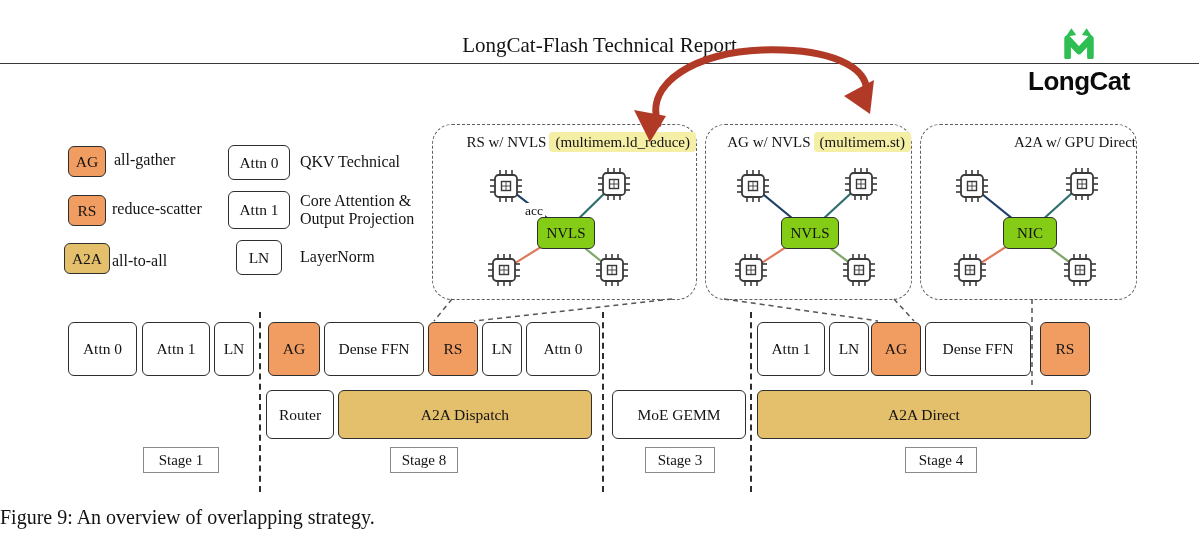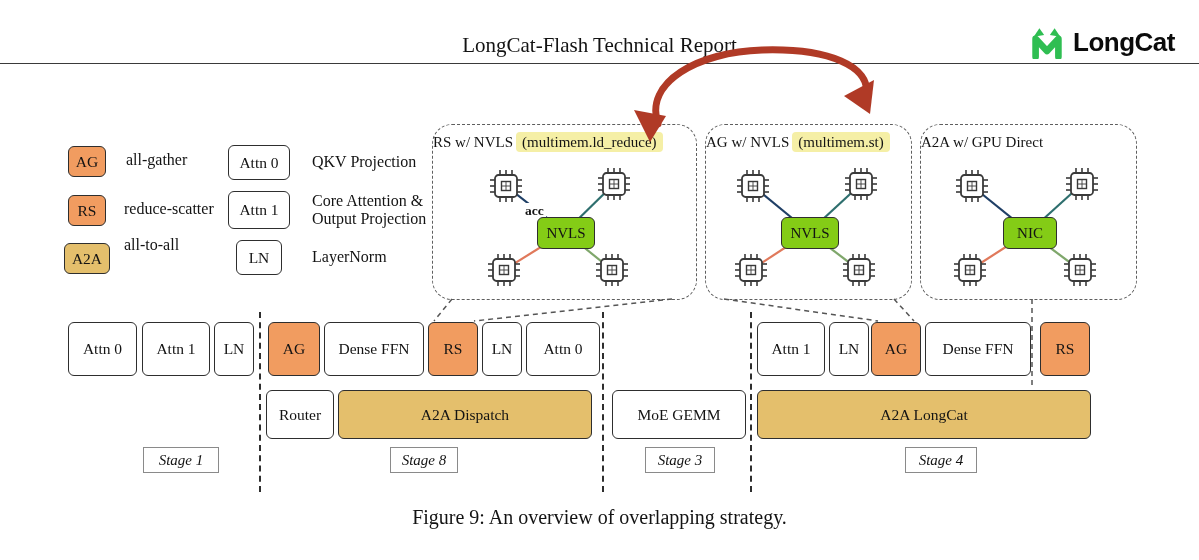--- a/index.html
+++ b/index.html
@@ -1,34 +1,34 @@
 <!DOCTYPE html>
 <html><head>
 <meta charset="utf-8">
 <style>
   html,body{margin:0;padding:0;background:#fff;}
   .page{position:relative;width:1199px;height:560px;background:#fff;font-family:"Liberation Serif",serif;color:#131313;overflow:hidden;}
   .report-title{position:absolute;top:33px;left:0;width:100%;text-align:center;font-size:21px;}
   .header-rule{position:absolute;top:63px;left:0;width:1199px;border-top:1.6px solid #3a3a3a;}
-  .logo{position:absolute;top:26px;left:1028px;display:flex;align-items:center;gap:7px;}
+  .logo{position:absolute;top:26px;left:1028px;display:flex;align-items:center;gap:7px;flex-direction:column;}
   .logo-text{font-family:"Liberation Sans",sans-serif;font-weight:bold;font-size:26px;letter-spacing:-0.5px;color:#0b0b0b;}
   .box{position:absolute;border:1.6px solid #2e2e2e;border-radius:6px;background:#fff;display:flex;align-items:center;justify-content:center;font-size:15.5px;}
   .op{background:#F19C60;}
   .tan{background:#E4BF6C;font-family:Liberation Serif, serif;}
-  .lgd-label{position:absolute;font-size:16px;line-height:18px;margin-left:12px;}
+  .lgd-label{position:absolute;font-size:16px;line-height:18px;}
   .dashbox{position:absolute;border:1.6px dashed #5e5e5e;border-radius:20px;background:#fff;}
-  .dtitle{position:absolute;top:9px;left:0;width:100%;text-align:left;font-size:15px;white-space:nowrap;}
+  .dtitle{position:absolute;top:9px;left:0;width:100%;text-align:right;font-size:15px;white-space:nowrap;}
   .hl{background:#F5EFA6;border-radius:4px;padding:2px 6px;margin-left:3px;}
   .links{position:absolute;left:0;top:0;width:100%;height:100%;}
   .chip{position:absolute;width:34px;height:34px;}
   .centerbox{position:absolute;border:1.5px solid #2e2e2e;border-radius:6px;background:#84cc16;display:flex;align-items:center;justify-content:center;font-size:15px;}
-  .acc{position:absolute;font-size:13.5px;background:#fff;padding:0 2px;font-weight:bold;}
+  .acc{position:absolute;font-size:13.5px;background:#fff;padding:0 2px;}
   .divider{position:absolute;top:312px;height:180px;width:0;border-left:2px dashed #2e2e2e;}
-  .stagebox{position:absolute;top:447px;height:24px;border:1px solid #8a8a8a;background:#fff;display:flex;align-items:center;justify-content:center;font-size:15px;font-style:italic;}
-  .caption{position:absolute;top:506px;left:0;width:100%;text-align:center;font-size:20px;}
+  .stagebox{position:absolute;top:447px;height:24px;border:1px solid #8a8a8a;background:#fff;display:flex;align-items:center;justify-content:center;font-size:15px;}
+  .caption{position:absolute;top:506px;left:0;width:100%;font-size:20px;}
   .connectors{position:absolute;top:0;left:0;pointer-events:none;}
   .connectors line{stroke:#555;stroke-width:1.5;stroke-dasharray:5,4;}
   .redarrow{position:absolute;top:0;left:0;pointer-events:none;}
   .redarrow path{stroke:#B03A26;stroke-width:7;fill:none;stroke-linecap:round;}
   .redarrow polygon{fill:#B03A26;}
   .c-navy{stroke:#1f3f66;stroke-width:2.2;}
   .c-teal{stroke:#2e6f6e;stroke-width:2.2;}
   .c-coral{stroke:#E0795B;stroke-width:2.2;}
   .c-green{stroke:#7FA76B;stroke-width:2.2;}
 </style>
@@ -67,32 +67,32 @@
       <polygon points="23,9 28,2 34,11" fill="#2FBE52"></polygon>
       <path d="M8 32 V13 L20 26 L32 13 V32" stroke="#2FBE52" stroke-width="7" fill="none" stroke-linejoin="round" stroke-linecap="round"></path>
     </svg>
     <span class="logo-text">LongCat</span>
   </div>
   <div class="header-rule"></div>
 
   <div class="box op" style="left:68px;top:146px;width:36px;height:29px">AG</div>
   <div class="lgd-label" style="left:114px;top:151px">all-gather</div>
   <div class="box" style="left:228px;top:145px;width:60px;height:33px">Attn 0</div>
-  <div class="lgd-label" style="left:300px;top:153px">QKV Projection</div>
+  <div class="lgd-label" style="left:300px;top:153px">QKV Technical</div>
 
   <div class="box op" style="left:68px;top:195px;width:36px;height:29px">RS</div>
   <div class="lgd-label" style="left:112px;top:200px">reduce-scatter</div>
   <div class="box" style="left:228px;top:191px;width:60px;height:36px">Attn 1</div>
   <div class="lgd-label" style="left:300px;top:192px">
     <div>Core Attention &amp;</div>
     <div>Output Projection</div>
   </div>
 
   <div class="box tan" style="left:64px;top:243px;width:44px;height:29px">A2A</div>
-  <div class="lgd-label" style="left:112px;top:236px">all-to-all</div>
+  <div class="lgd-label" style="left:112px;top:252px">all-to-all</div>
   <div class="box" style="left:236px;top:240px;width:44px;height:33px">LN</div>
   <div class="lgd-label" style="left:300px;top:248px">LayerNorm</div>
 
   <div class="dashbox" style="left:432px;top:124px;width:263px;height:174px">
     <svg class="links" viewBox="0 0 263 174">
       <line class="c-navy" x1="73" y1="61" x2="132" y2="107"></line>
       <line class="c-teal" x1="181" y1="59" x2="132" y2="107"></line>
       <line class="c-coral" x1="71" y1="145" x2="132" y2="107"></line>
       <line class="c-green" x1="179" y1="145" x2="132" y2="107"></line>
     </svg>
@@ -185,21 +185,21 @@
   <div class="box" style="left:526px;top:322px;width:72px;height:52px">Attn 0</div>
   <div class="box" style="left:757px;top:322px;width:66px;height:52px">Attn 1</div>
   <div class="box" style="left:829px;top:322px;width:38px;height:52px">LN</div>
   <div class="box op" style="left:871px;top:322px;width:48px;height:52px">AG</div>
   <div class="box" style="left:925px;top:322px;width:104px;height:52px">Dense FFN</div>
   <div class="box op" style="left:1040px;top:322px;width:48px;height:52px">RS</div>
 
   <div class="box" style="left:266px;top:390px;width:66px;height:47px">Router</div>
   <div class="box tan" style="left:338px;top:390px;width:252px;height:47px">A2A Dispatch</div>
   <div class="box" style="left:612px;top:390px;width:132px;height:47px">MoE GEMM</div>
-  <div class="box tan" style="left:757px;top:390px;width:332px;height:47px">A2A LongCat</div>
+  <div class="box tan" style="left:757px;top:390px;width:332px;height:47px">A2A Direct</div>
 
   <div class="stagebox" style="left:143px;width:74px">Stage 1</div>
   <div class="stagebox" style="left:390px;width:66px">Stage 8</div>
   <div class="stagebox" style="left:645px;width:68px">Stage 3</div>
   <div class="stagebox" style="left:905px;width:70px">Stage 4</div>
 
   <svg class="redarrow" width="1199" height="560" viewBox="0 0 1199 560">
     <path d="M 658 124 C 644 82, 698 52, 762 50 C 828 48, 872 66, 866 96"></path>
     <polygon points="650,142 634,110 666,116"></polygon>
     <polygon points="870,114 844,96 874,80"></polygon>

